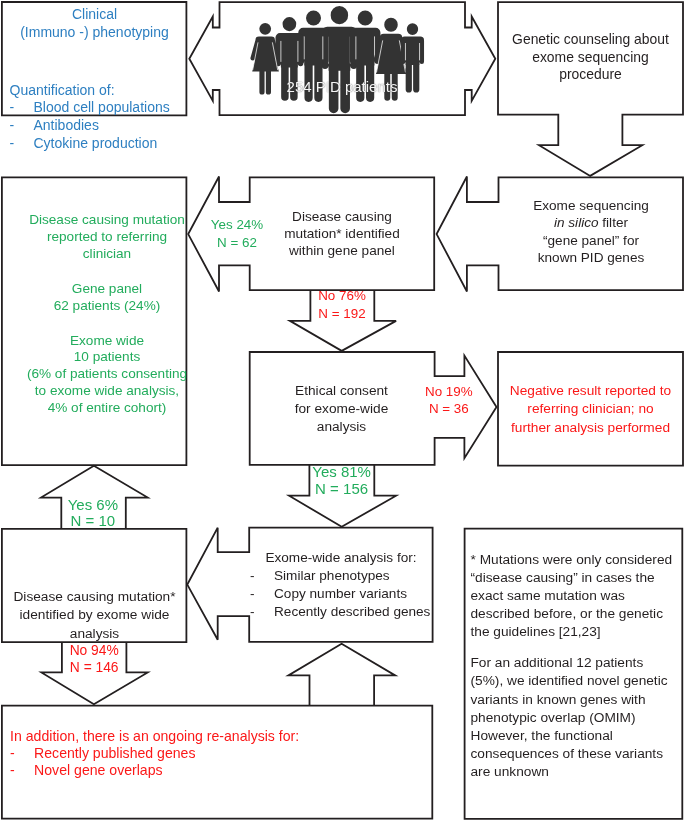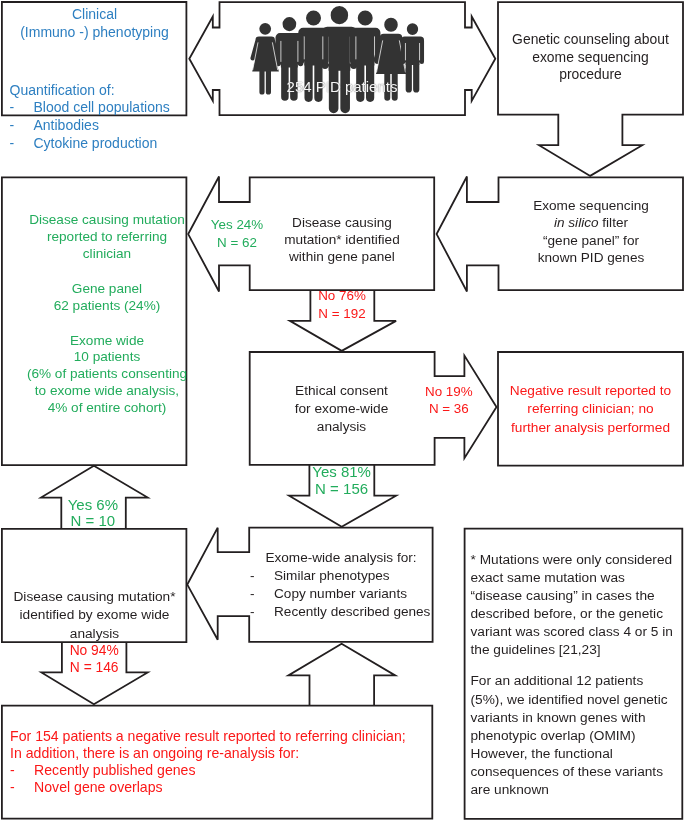--- a/index.html
+++ b/index.html
@@ -96,21 +96,21 @@
     <div class="blank" style="height:18.2px"></div>
     <div>Gene panel</div>
     <div>62 patients (24%)</div>
     <div class="blank" style="height:17.6px"></div>
     <div>Exome wide</div>
     <div>10 patients</div>
     <div>(6% of patients consenting</div>
     <div>to exome wide analysis,</div>
     <div>4% of entire cohort)</div>
   </div>
-  <div class="tb c blk" style="left:249.7px;top:215px;width:184.5px;font-size:13.6px;line-height:16.8px;">
+  <div class="tb c blk" style="left:249.7px;top:209px;width:184.5px;font-size:13.6px;line-height:16.8px;">
     <div>Disease causing</div>
     <div>mutation* identified</div>
     <div>within gene panel</div>
   </div>
   <div class="tb c blk" style="left:498.5px;top:196.8px;width:185px;font-size:13.6px;line-height:17.4px;">
     <div>Exome sequencing</div>
     <div><i>in silico</i><span> filter</span></div>
     <div>“gene panel” for</div>
     <div>known PID genes</div>
   </div>
@@ -156,33 +156,31 @@
     <div class="row"><span class="dash">-</span><span class="btxt">Copy number variants</span></div>
     <div class="row"><span class="dash">-</span><span class="btxt">Recently described genes</span></div>
   </div>
   <div class="tb c blk" style="left:2px;top:558.2px;width:185px;font-size:13.7px;line-height:18.3px;margin-top:30px;">
     <div>Disease causing mutation*</div>
     <div>identified by exome wide</div>
     <div>analysis</div>
   </div>
   <div class="tb l blk" style="left:470.5px;top:550.5px;width:212px;font-size:13.7px;line-height:18.1px;">
     <div>* Mutations were only considered</div>
+    <div>“disease causing” in cases the</div>
     <div>exact same mutation was</div>
-    <div>“disease causing” in cases the</div>
     <div>described before, or the genetic</div>
-    <div>variant was scored class 4 or 5 in</div>
     <div>the guidelines [21,23]</div>
     <div class="blank" style="height:13.4px"></div>
     <div>For an additional 12 patients</div>
     <div>(5%), we identified novel genetic</div>
     <div>variants in known genes with</div>
     <div>phenotypic overlap (OMIM)</div>
     <div>However, the functional</div>
     <div>consequences of these variants</div>
     <div>are unknown</div>
   </div>
   <div class="tb l red" style="left:10.1px;top:727.5px;width:420px;font-size:14.1px;line-height:17.3px;">
-    <div>For 154 patients a negative result reported to referring clinician;</div>
     <div>In addition, there is an ongoing re-analysis for:</div>
     <div class="row"><span class="dash">-</span><span class="btxt">Recently published genes</span></div>
     <div class="row"><span class="dash">-</span><span class="btxt">Novel gene overlaps</span></div>
   </div>
 </div>
 
 </body></html>

